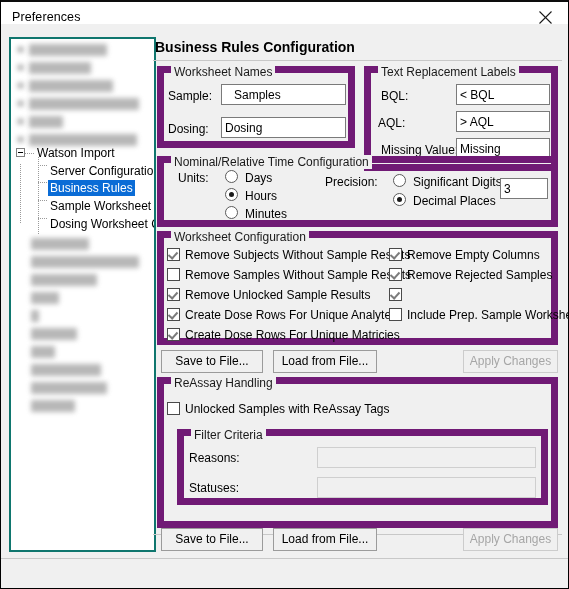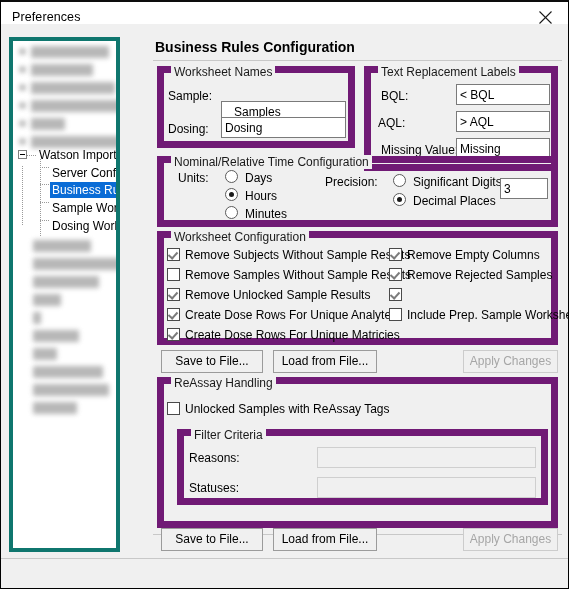--- a/index.html
+++ b/index.html
@@ -43,23 +43,23 @@
     width: 46px; height: 30px;
     display: flex; align-items: center; justify-content: center;
     cursor: default;
   }
   #close-btn svg { display: block; }
 
   
   #tree-panel {
     position: absolute;
     left: 8px; top: 35px;
-    width: 111px; height: 515px;
+    width: 147px; height: 515px;
     background: #ffffff;
-    border: 4px solid #0f766e;
+    border: 2px solid #0f766e;
     overflow: hidden;
   }
   .tree-item {
     position: absolute;
     height: 16px;
     white-space: nowrap;
     font-size: 12px;
     line-height: 16px;
     display: flex;
     align-items: center;
@@ -307,21 +307,21 @@
 
   <div id="content">
 
     <div id="page-title">Business Rules Configuration</div>
     <div id="title-rule"></div>
 
     <div class="groupbox" style="left:4px; top:29px; width:198px; height:82px;">
       <span class="gb-title">Worksheet Names</span>
     </div>
     <div class="lbl" style="left:15px; top:52px;">Sample:</div>
-    <input class="tb" style="left: 68px; top: 64px; width: 125px; padding-left: 12px;" type="text" value="Samples">
+    <input class="tb" style="left: 68px; top: 47px; width: 125px; padding-left: 12px;" type="text" value="Samples">
     <div class="lbl" style="left:15px; top:85px;">Dosing:</div>
     <input class="tb" style="left: 68px; top: 80px; width: 125px;" type="text" value="Dosing">
 
     <div class="groupbox" style="left:211px; top:29px; width:194px; height:105px;">
       <span class="gb-title">Text Replacement Labels</span>
     </div>
     <div class="lbl" style="left:228px; top:52px;">BQL:</div>
     <input class="tb" style="left: 303px; top: 47px; width: 94px;" type="text" value="&lt; BQL">
     <div class="lbl" style="left:225px; top:79px;">AQL:</div>
     <input class="tb" style="left: 303px; top: 74px; width: 94px;" type="text" value="&gt; AQL">

